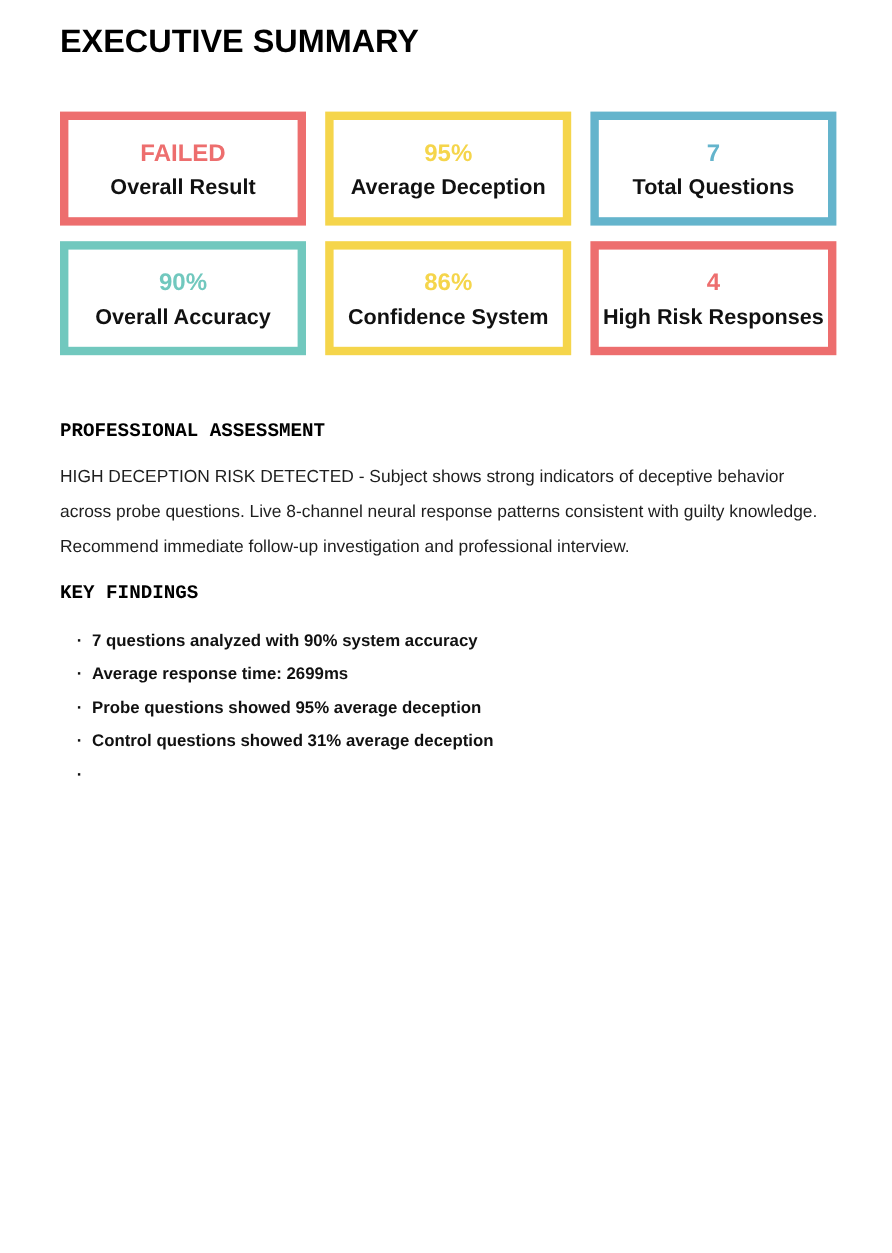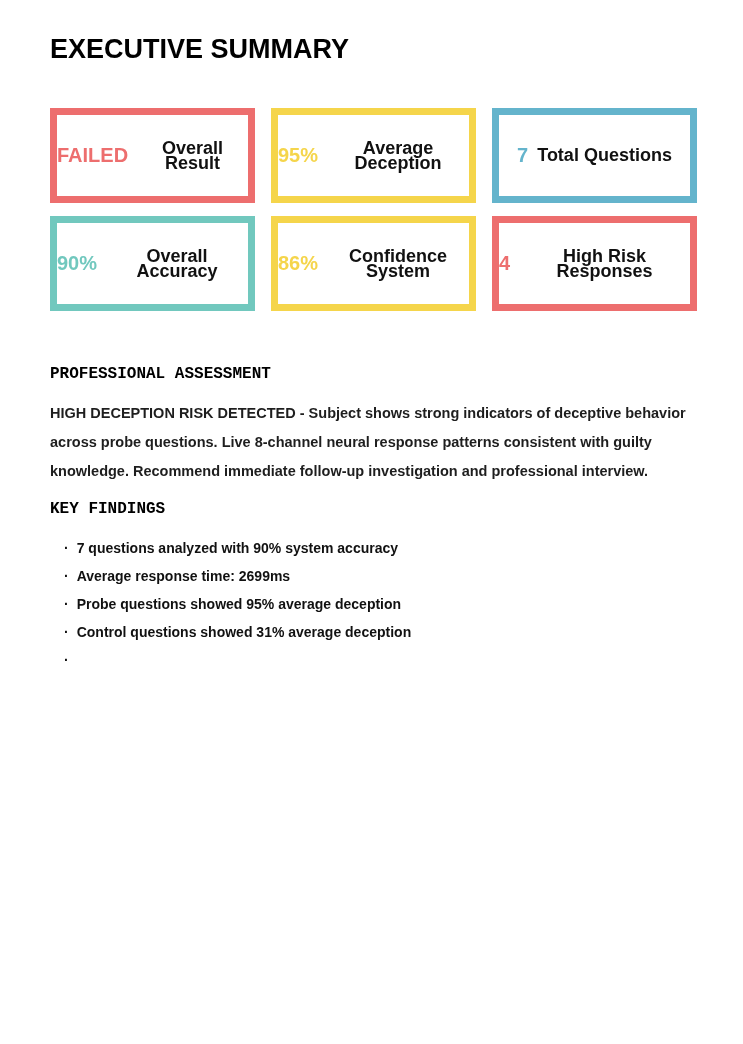--- a/index.html
+++ b/index.html
@@ -8,21 +8,21 @@
     background: #ffffff;
   }
   .page {
     position: relative;
     width: 743px;
     height: 872px;
     background: #ffffff;
     font-family: "Liberation Sans", sans-serif;
     color: #000000;
     overflow: hidden;
-    margin: 15px auto;
+    margin: 0 auto;
     box-sizing: border-box;
   }
   .content {
     padding: 0 46px 0 50px;
   }
   .doc-title {
     margin: 0;
     padding-top: 18px;
     font-size: 27px;
     line-height: 32px;
@@ -36,21 +36,21 @@
     column-gap: 16px;
     row-gap: 13px;
   }
   .stat-card {
     --c: #cccccc;
     box-sizing: border-box;
     height: 95px;
     border: 7px solid var(--c);
     background: #ffffff;
     display: flex;
-    flex-direction: row;
+    flex-direction: column;
     align-items: center;
     justify-content: center;
     gap: 9px;
     text-align: center;
   }
   .stat-value {
     font-size: 20px;
     line-height: 23px;
     font-weight: bold;
     color: var(--c);
@@ -69,21 +69,21 @@
     color: #000000;
     font-family: Liberation Mono, monospace;
   }
   .heading-assessment {
     margin-top: 52px;
   }
   .assessment-text {
     margin: 14px 0 0 0;
     font-size: 14.5px;
     line-height: 29px;
-    font-weight: bold;
+    font-weight: normal;
     color: #1e1e1e;
     max-width: 650px;
   }
   .heading-findings {
     margin-top: 12px;
   }
   .findings-list {
     list-style: none;
     margin: 20px 0 0 0;
     padding: 0 0 0 14px;

